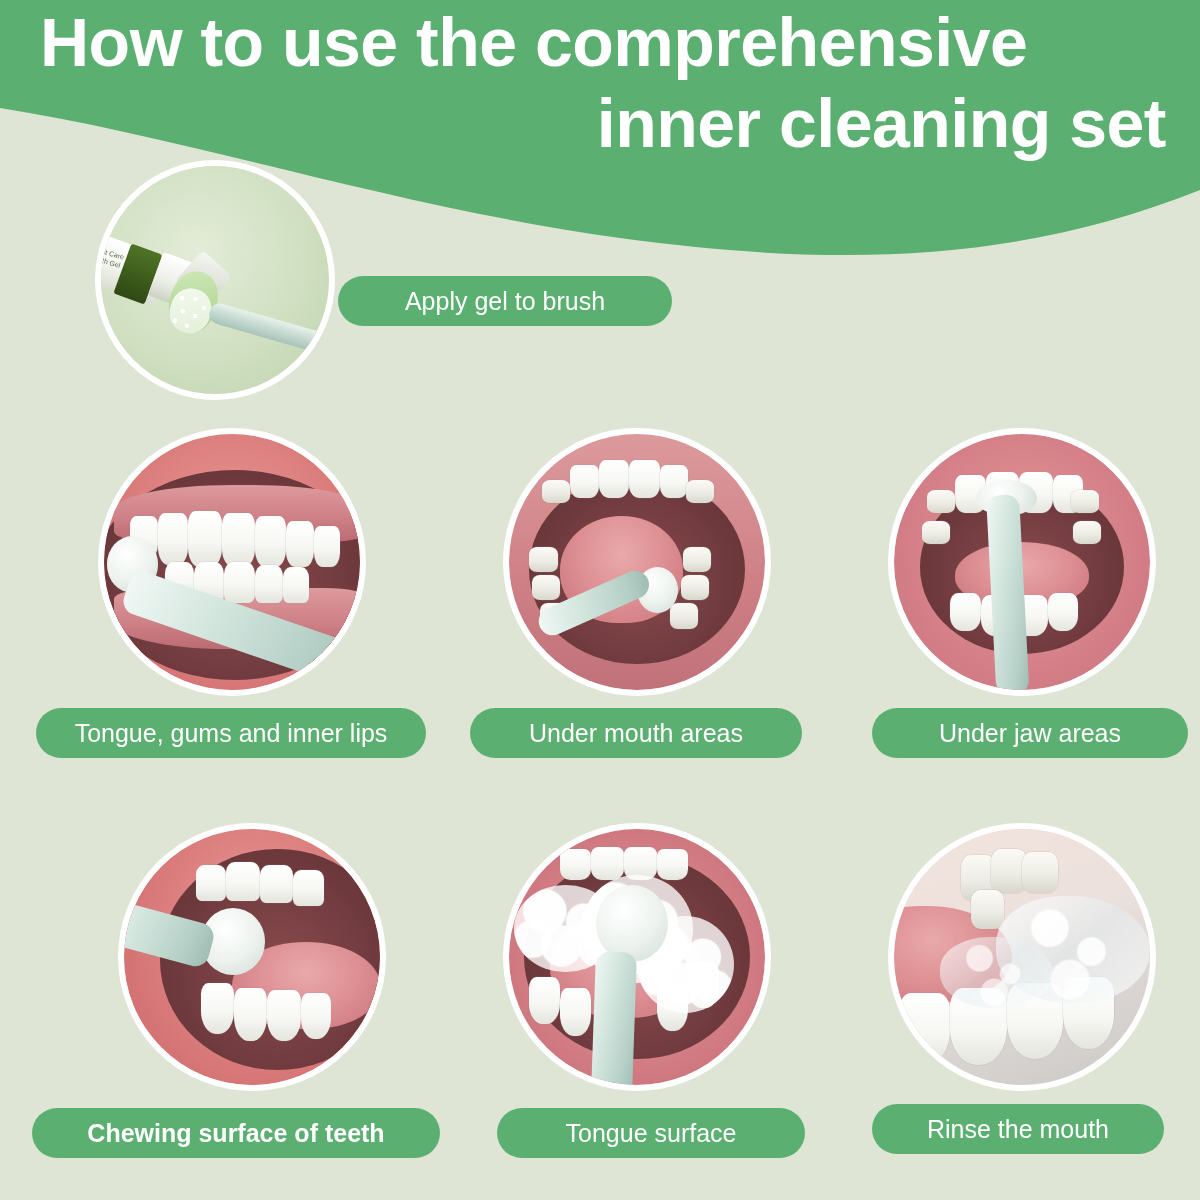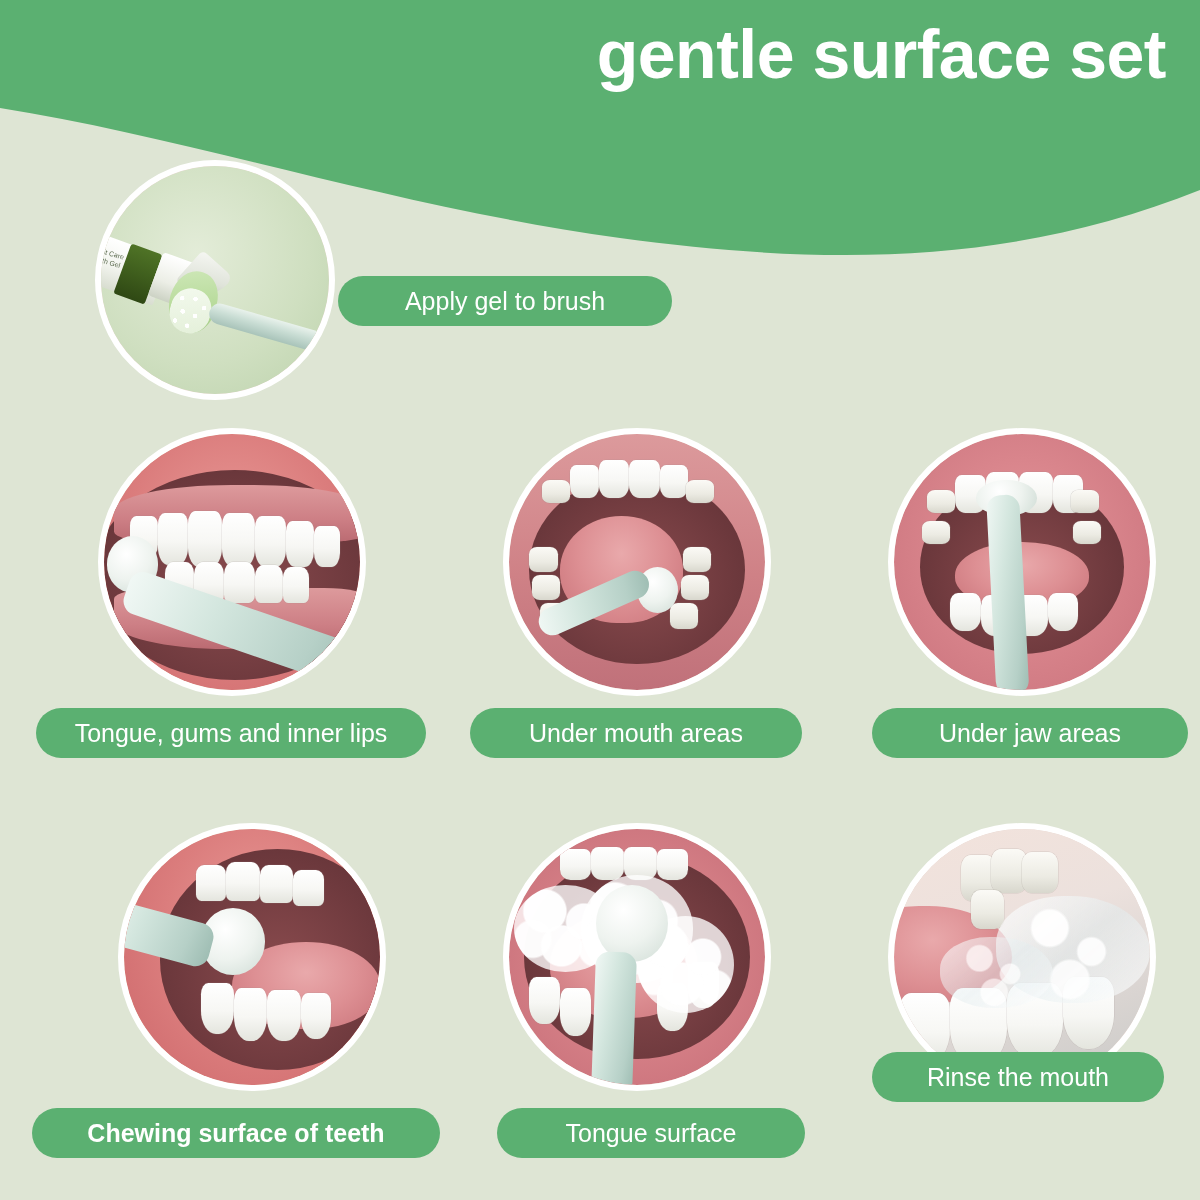--- a/index.html
+++ b/index.html
@@ -210,21 +210,22 @@
   }
 </style>
 </head>
 <body>
 
 <svg class="header-wave" viewBox="0 0 1200 300" preserveAspectRatio="none">
   <path d="M0,0 H1200 V190 C1020,262 840,268 620,238 C400,208 190,138 0,108 Z" fill="#5bb071"></path>
 </svg>
 
 <div class="title-block">
-  <div class="title-line l2">gentle surface set</div>
+  <div class="title-line l1">How to use the comprehensive</div>
+  <div class="title-line l2">inner cleaning set</div>
 </div>
 
 <div class="step">
   <div class="photo" style="left:95px; top:160px; width:240px; height:240px;">
     <div class="inner">
       <div class="scene bg-gel">
         <div class="bottle">
           <div class="bottle-body"></div>
           <div class="bottle-band"></div>
           <div class="bottle-neck"></div>
@@ -393,16 +394,16 @@
         <div class="molar" style="left:30%; top:24%; width:13%; height:15%;"></div>
         <div class="tooth" style="left:2%; top:64%; width:20%; height:28%; border-radius:24% 24% 48% 48%;"></div>
         <div class="tooth" style="left:22%; top:62%; width:22%; height:30%; border-radius:24% 24% 48% 48%;"></div>
         <div class="tooth" style="left:44%; top:60%; width:22%; height:30%; border-radius:24% 24% 48% 48%;"></div>
         <div class="tooth" style="left:66%; top:58%; width:20%; height:28%; border-radius:24% 24% 48% 48%;"></div>
         <div class="water" style="left:40%; top:26%; width:60%; height:42%;"></div>
         <div class="water" style="left:18%; top:42%; width:44%; height:28%; opacity:.85;"></div>
       </div>
     </div>
   </div>
-  <div class="pill" style="left:872px; top:1052px; width:292px; justify-content:center;">
+  <div class="pill" style="left:872px; top:1104px; width:292px; justify-content:center;">
     <span>Rinse the mouth</span>
   </div>
 </div>
 
 </body></html>

